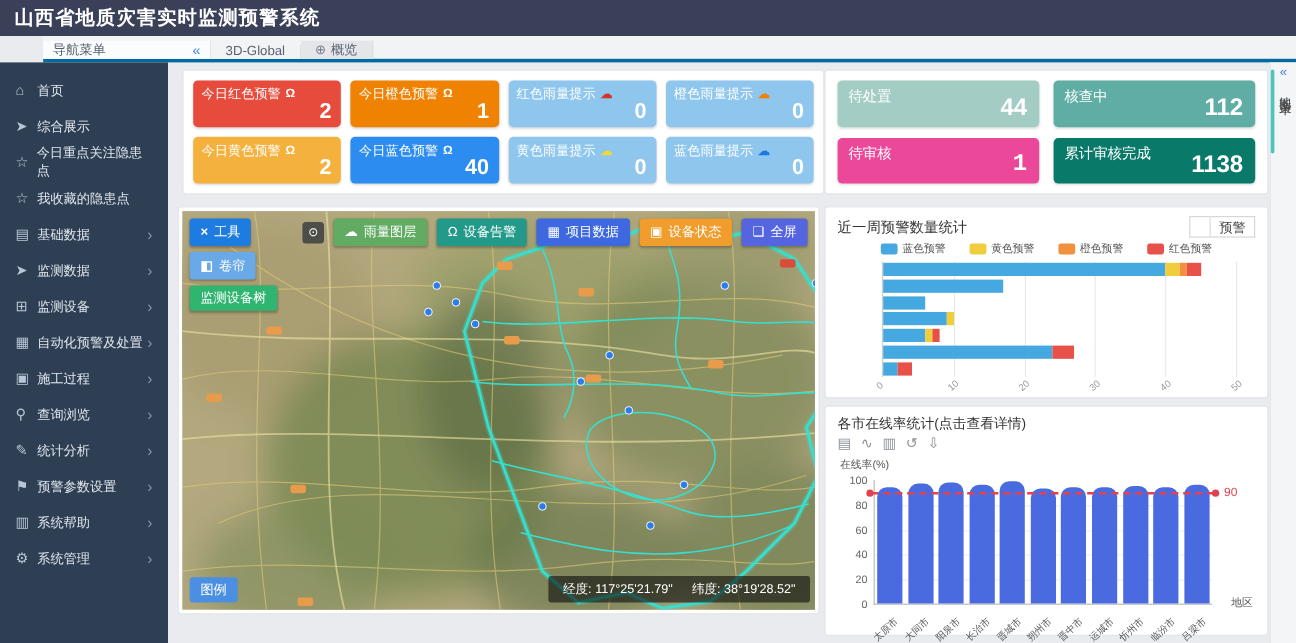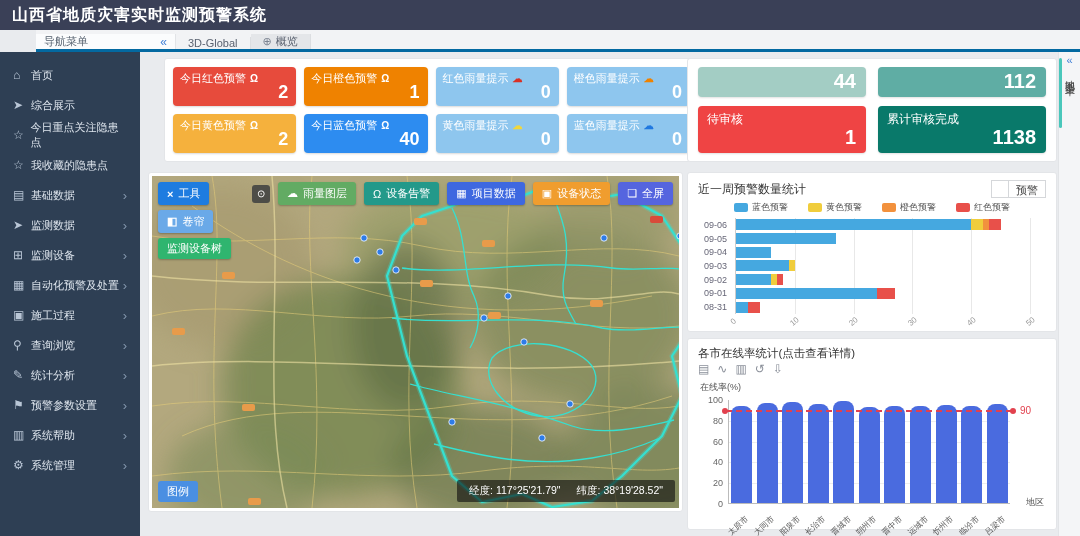--- a/index.html
+++ b/index.html
@@ -31,21 +31,21 @@
   .sidebar { position:absolute; left:0; top:52px; width:140px; height:484px; background:#2e3f54; padding-top:8px; }
   .side-item { height:30px; display:flex; align-items:center; padding:0 13px; color:#dfe6ee;
                font-size:11px; cursor:pointer; }
   .side-icon { width:18px; font-size:12px; color:#b9c6d6; }
   .side-arrow { margin-left:auto; color:#8396ac; font-size:13px; line-height:1; }
 
   
   .panel { position:absolute; background:#fff; border:1px solid #e3e5e8; border-radius:3px; }
 
   
-  .warn-panel { left:164px; top:58px; width:535px; height:104px; padding:8px;
+  .warn-panel { left:152px; top:58px; width:535px; height:104px; padding:8px;
                 display:grid; grid-template-columns:repeat(4,1fr); gap:8px; }
   .wcard { border-radius:4px; color:#fff; padding:4px 7px; position:relative;
            box-shadow:0 1px 2px rgba(0,0,0,.15); cursor:pointer; }
   .wcard-top { display:flex; align-items:center; gap:4px; font-size:11px; }
   .wcard-ico { font-size:10px; font-weight:bold; }
   .wcard-num { position:absolute; right:8px; bottom:3px; font-size:18px; font-weight:bold; }
 
   
   .status-panel { left:687px; top:58px; width:370px; height:104px; padding:8px 10px;
                   display:grid; grid-template-columns:repeat(2,1fr); gap:9px 12px; }
@@ -267,26 +267,28 @@
         <div class="wcard-top">
           <span class="wcard-label">蓝色雨量提示</span>
           <span class="wcard-ico" style="color: rgb(31, 120, 224);">☁</span>
         </div>
         <div class="wcard-num">0</div>
       </div>
     </div>
 
   <div class="panel status-panel" id="status-cards">
       <div class="scard" style="background: rgb(163, 205, 196);">
+        <div class="scard-label">待处置</div>
         <div class="scard-num">44</div>
       </div>
       <div class="scard" style="background: rgb(95, 173, 164);">
+        <div class="scard-label">核查中</div>
         <div class="scard-num">112</div>
       </div>
-      <div class="scard" style="background: #ef4444;">
+      <div class="scard" style="background: #ec4899; font-family: Liberation Mono, monospace;">
         <div class="scard-label">待审核</div>
         <div class="scard-num">1</div>
       </div>
       <div class="scard" style="background: rgb(9, 121, 106);">
         <div class="scard-label">累计审核完成</div>
         <div class="scard-num">1138</div>
       </div>
     </div>
 
   <div class="panel map-panel">
@@ -449,29 +451,20 @@
           <span class="lg-tx">红色预警</span>
         </span>
       </div>
     <div class="c1-plot" id="c1-plot">
         <span class="c1-tick" style="left: calc(0% + 33px);">0</span>
         <span class="c1-tick" style="left: calc(20% + 22.4px);">10</span>
         <span class="c1-tick" style="left: calc(40% + 11.8px);">20</span>
         <span class="c1-tick" style="left: calc(60% + 1.2px);">30</span>
         <span class="c1-tick" style="left: calc(80% - 9.4px);">40</span>
         <span class="c1-tick" style="left: calc(100% - 20px);">50</span>
-        <div class="c1-labels">
-          <div class="c1-lab" style="top: 1.85714px;">09-06</div>
-          <div class="c1-lab" style="top: 15.5714px;">09-05</div>
-          <div class="c1-lab" style="top: 29.2857px;">09-04</div>
-          <div class="c1-lab" style="top: 43px;">09-03</div>
-          <div class="c1-lab" style="top: 56.7143px;">09-02</div>
-          <div class="c1-lab" style="top: 70.4286px;">09-01</div>
-          <div class="c1-lab" style="top: 84.1429px;">08-31</div>
-        </div>
         <div class="c1-rows">
           <div class="c1-gl" style="left: 20%;"></div>
           <div class="c1-gl" style="left: 40%;"></div>
           <div class="c1-gl" style="left: 60%;"></div>
           <div class="c1-gl" style="left: 80%;"></div>
           <div class="c1-gl" style="left: 100%;"></div>
           <div class="c1-row" style="top: 0px; height: 13.7143px;">
             <div class="c1-bar">
               <span class="c1-seg" style="width: 80%; background: rgb(69, 168, 224);"></span>
               <span class="c1-seg" style="width: 4%; background: rgb(240, 205, 60);"></span>

